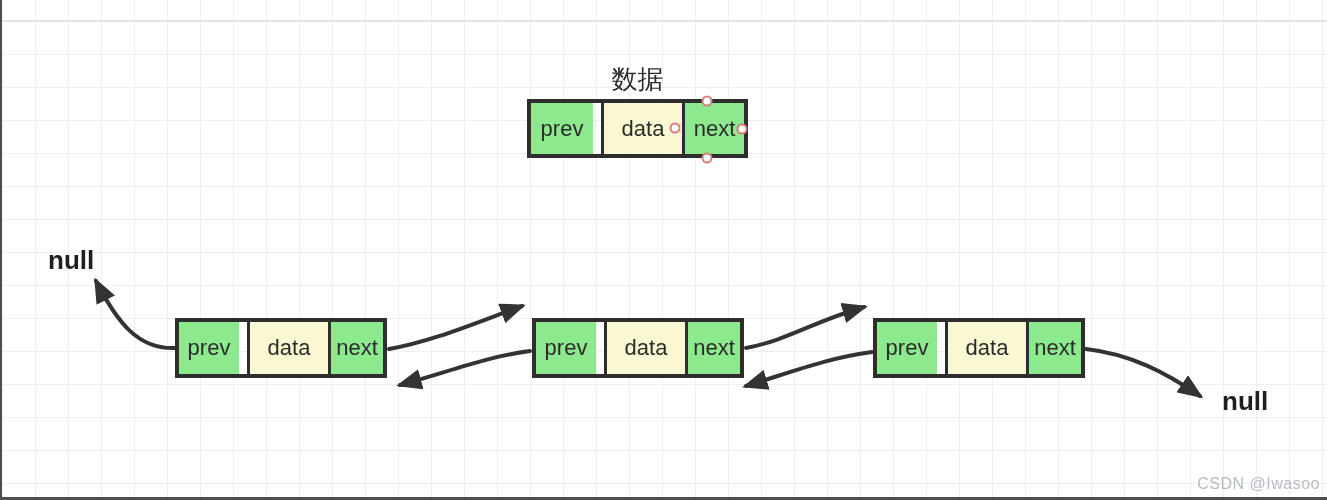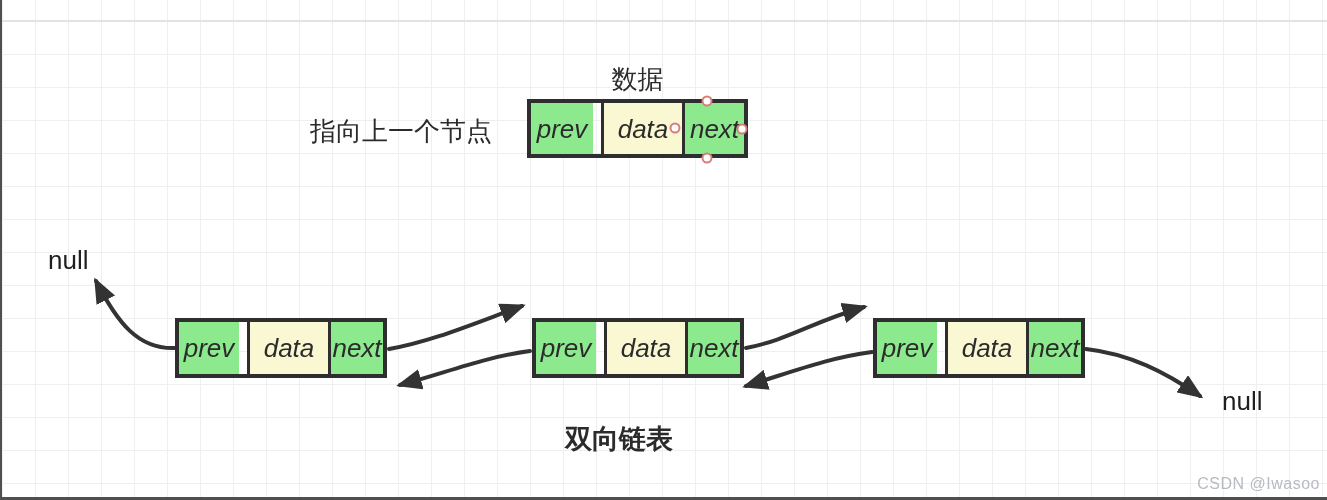--- a/index.html
+++ b/index.html
@@ -26,23 +26,22 @@
   .arrows{position:absolute;left:0;top:0;width:1327px;height:500px;z-index:1;}
   .ap{fill:none;stroke:var(--arrow,#333333);stroke-width:4;stroke-linecap:round;}
   .ah-fill{fill:var(--arrow,#333333);}
 
   .node{
     position:absolute;display:flex;z-index:2;
     border:4px solid var(--border-dark,#2e2e2e);
   }
   .cell{
     display:flex;align-items:center;justify-content:center;
-    font-size:26px;line-height:1;color:var(--text-dark,#2b2b2b);
+    font-size:22px;line-height:1;color:var(--text-dark,#2b2b2b);
     box-sizing:border-box;
-    font-style:italic;
   }
   .cell + .cell{border-left:3px solid var(--border-dark,#2e2e2e);}
   .green{background:var(--cell-green,#8de98d);}
   .yellow{background:var(--cell-yellow,#faf8d2);margin-left:8px;}
 
   .top-node{left:527px;top:99px;width:213px;height:51px;}
   .top-node .c1{width:62px;}
   .top-node .c2{width:81px;}
   .top-node .c3{flex:1;}
 
@@ -52,21 +51,21 @@
   .list-node .c3{flex:1;}
   .n1{left:175px;}
   .n2{left:532px;}
   .n3{left:873px;}
 
   .lbl{position:absolute;z-index:3;font-size:26px;white-space:nowrap;}
   .data-lbl{left:527px;top:62px;width:221px;text-align:center;}
   .node-lbl{left:527px;top:183px;width:221px;text-align:center;font-weight:700;}
   .ann-left{left:270px;top:114px;width:222px;text-align:right;}
   .ann-right{left:778px;top:116px;width:222px;text-align:left;}
-  .null-lbl{font-size:26px;color:#1f1f1f;}
+  .null-lbl{font-size:26px;color:#1f1f1f;font-weight:bold;}
   .null-left{left:48px;top:245px;}
   .null-right{left:1222px;top:386px;}
   .caption{left:513px;top:421px;width:212px;text-align:center;font-weight:700;font-size:27px;}
 
   .handle{
     position:absolute;z-index:4;width:11px;height:11px;border-radius:50%;
     background:#fff;border:2px solid var(--handle-stroke,#d97c7c);
     box-sizing:border-box;transform:translate(-50%,-50%);
   }
   .h-top{left:707px;top:101px;}
@@ -97,21 +96,20 @@
     </defs>
     <path class="ap" d="M 176 348 C 138 350, 117 322, 96 281" marker-end="url(#ah)"></path>
     <path class="ap" d="M 389 349 C 430 342, 470 325, 522 306" marker-end="url(#ah)"></path>
     <path class="ap" d="M 530 351 C 485 357, 448 372, 400 385" marker-end="url(#ah)"></path>
     <path class="ap" d="M 746 348 C 788 340, 812 322, 864 307" marker-end="url(#ah)"></path>
     <path class="ap" d="M 872 352 C 827 358, 792 372, 746 386" marker-end="url(#ah)"></path>
     <path class="ap" d="M 1086 349 C 1130 354, 1165 372, 1200 396" marker-end="url(#ah)"></path>
   </svg>
 
   <div class="lbl data-lbl">数据</div>
-  <div class="lbl ann-left">指向上一个节点</div>
 
   <div class="node top-node">
     <div class="cell green c1">
       <span>prev</span>
     </div>
     <div class="cell yellow c2">
       <span>data</span>
     </div>
     <div class="cell green c3">
       <span>next</span>
@@ -157,17 +155,16 @@
     <div class="cell yellow c2">
       <span>data</span>
     </div>
     <div class="cell green c3">
       <span>next</span>
     </div>
   </div>
 
   <div class="lbl null-lbl null-right">null</div>
 
-  <div class="lbl caption">双向链表</div>
 
   <div class="watermark">CSDN @Iwasoo</div>
 
 </div>
 
 </body></html>

